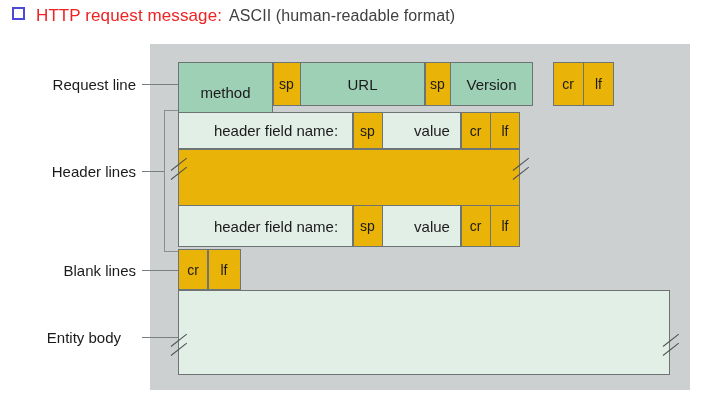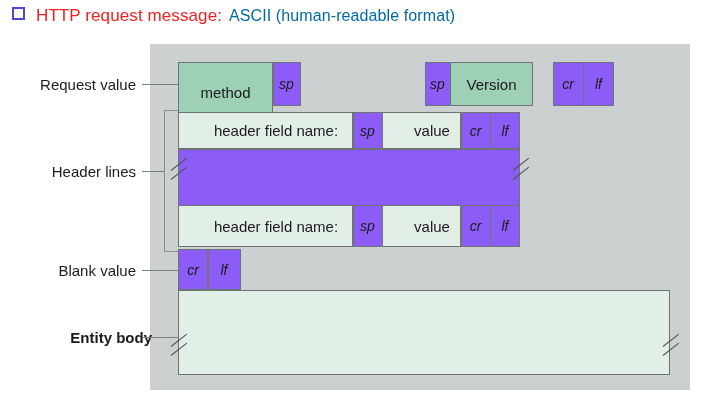--- a/index.html
+++ b/index.html
@@ -37,21 +37,21 @@
     top: -1px;
     flex: 0 0 auto;
   }
   .title-red {
     color: #ee2222;
     font-size: 17px;
     letter-spacing: 0.1px;
     text-align: center;
   }
   .title-black {
-    color: #0369a1;
+    color: #404040;
     font-size: 16px;
     margin-left: 7px;
     letter-spacing: 0.1px;
   }
 
   
   .panel {
     position: absolute;
     left: 150px;
     top: 44px;
@@ -67,21 +67,21 @@
     border: 1.5px solid #6e7373;
     display: flex;
     align-items: center;
     justify-content: center;
     color: #1b1b1b;
     font-size: 15px;
     white-space: nowrap;
   }
   .cell.green-dark { background: #9ed0b5; }
   .cell.green-pale { background: #e2efe7; padding-left: 21px; }
-  .cell.white      { background: #8b5cf6; font-style: italic; }
+  .cell.white      { background: #eab308; }
 
   .cell.small { font-size: 14px; }
 
   
   .side-label {
     position: absolute;
     color: #1b1b1b;
     font-size: 15px;
     white-space: nowrap;
     text-align: right;
@@ -125,36 +125,37 @@
 <div id="page">
 
   <div class="title-row">
     <span class="bullet-square"></span>
     <span class="title-red">HTTP request message:</span>
     <span class="title-black">ASCII (human-readable format)</span>
   </div>
 
   <div class="panel"></div>
 
-  <div class="side-label" style="left:24px; top:76px; width:112px;">Request value</div>
+  <div class="side-label" style="left:24px; top:76px; width:112px;">Request line</div>
   <div class="leader" style="left:142px; top:84px; width:36px;"></div>
 
   <div class="side-label" style="left:24px; top:163px; width:112px;">Header lines</div>
   <div class="leader" style="left:142px; top:171px; width:22px;"></div>
 
-  <div class="side-label" style="left:24px; top:262px; width:112px;">Blank value</div>
+  <div class="side-label" style="left:24px; top:262px; width:112px;">Blank lines</div>
   <div class="leader" style="left:142px; top:270px; width:36px;"></div>
 
-  <div class="side-label" style="left:40px; top:329px; width:112px;font-weight:bold;">Entity body</div>
+  <div class="side-label" style="left:9px; top:329px; width:112px;">Entity body</div>
   <div class="leader" style="left:142px; top:337px; width:36px;"></div>
 
   <div class="bracket" style="left:164px; top:110px; width:14px; height:142px;"></div>
 
   <div class="cell green-dark" style="left:178px; top:62px; width:95px; height:60px;">method</div>
   <div class="cell white small" style="left:272.5px; top:62px; width:28px; height:44px;">sp</div>
+  <div class="cell green-dark" style="left:300px; top:62px; width:125px; height:44px;">URL</div>
   <div class="cell white small" style="left:424.5px; top:62px; width:26px; height:44px;">sp</div>
   <div class="cell green-dark" style="left:450px; top:62px; width:83px; height:44px;">Version</div>
   <div class="cell white small" style="left:552.5px; top:62px; width:31px; height:44px;">cr</div>
   <div class="cell white small" style="left:583px; top:62px; width:31px; height:44px;">lf</div>
 
   <div class="cell green-pale" style="left:178px; top:112px; width:175px; height:37px;">header field name:</div>
   <div class="cell white small" style="left:352.5px; top:112px; width:30px; height:37px;">sp</div>
   <div class="cell green-pale" style="left:382px; top:112px; width:79px; height:37px;">value</div>
   <div class="cell white small" style="left:460.5px; top:112px; width:30px; height:37px;">cr</div>
   <div class="cell white small" style="left:490px; top:112px; width:30px; height:37px;">lf</div>

